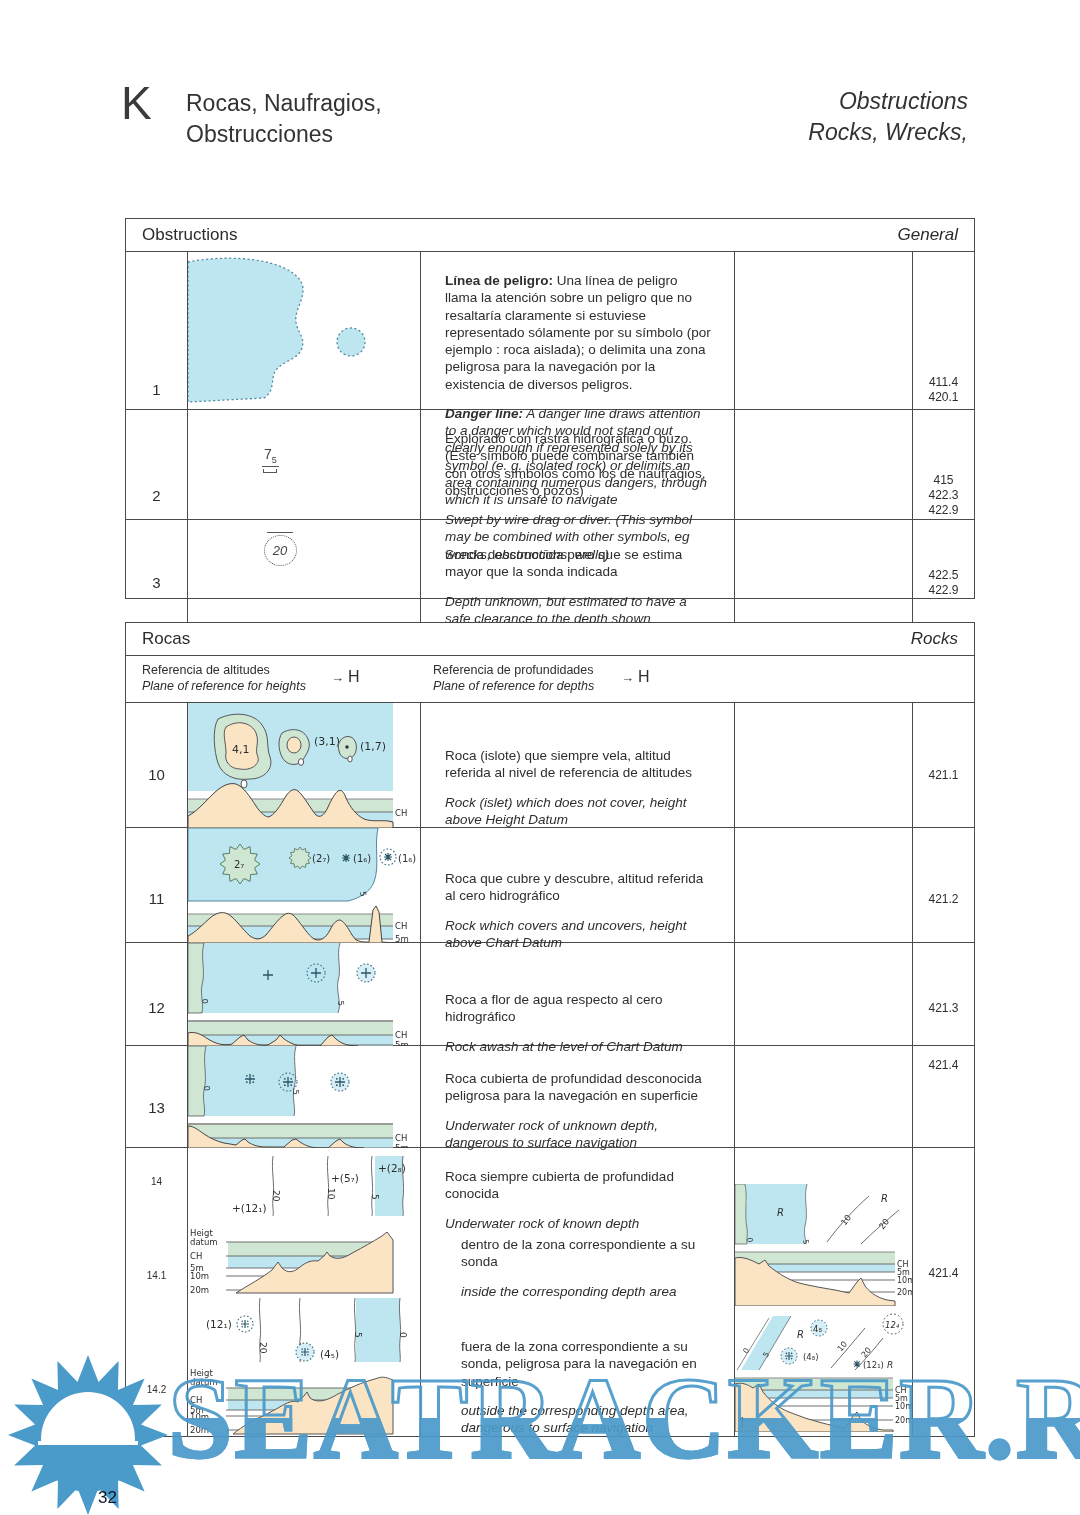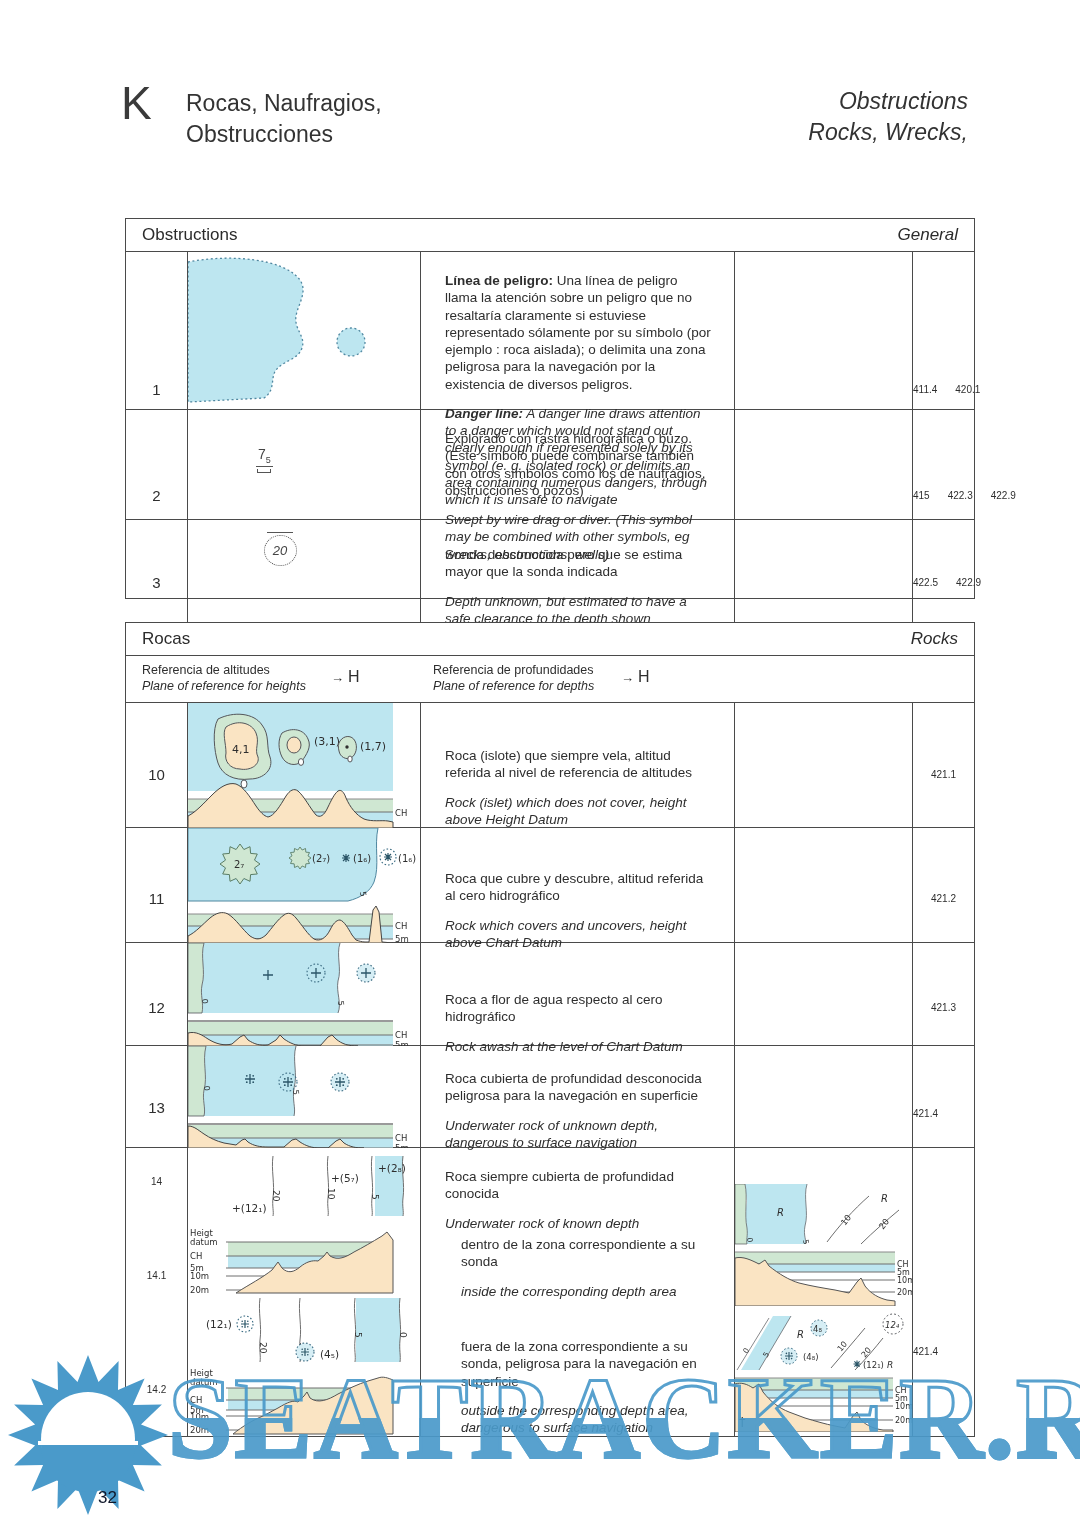--- a/index.html
+++ b/index.html
@@ -20,34 +20,34 @@
          padding:0 16px;border-bottom:1px solid #4a4a4a;font-size:17px;color:#2b2b2b}
   .thead .en{font-style:italic}
   .trow{display:grid;grid-template-columns:62px 233px 314px 178px 1fr;border-bottom:1px solid #4a4a4a}
   .trow:last-child{border-bottom:none}
   .cn{display:flex;align-items:center;justify-content:center;font-size:15px;
       border-right:1px solid #4a4a4a;position:relative}
   .csym{position:relative;border-right:1px solid #4a4a4a;overflow:hidden}
   .ctext{position:relative;border-right:1px solid #4a4a4a;
          padding:8px 10px 6px 12px;font-size:13.5px;line-height:1.28}
   .cx{position:relative;border-right:1px solid #4a4a4a;overflow:hidden}
-  .cref{display:flex;flex-direction:row;align-items:center;font-size:10px;
-        justify-content:center;gap:18px}
+  .cref{display:flex;flex-direction:column;align-items:center;font-size:12px;
+        justify-content:center;gap:1px}
   .cref.top{justify-content:flex-start;padding-top:12px}
   .ctext p{margin:12px}
   .it{font-style:italic}
   .b{font-weight:bold}
   
   .refrow{position:relative;height:47px;border-bottom:1px solid #4a4a4a;font-size:12.5px}
   .refrow .grp{position:absolute;top:6px;line-height:16px}
   .refrow .grp .l2{font-style:italic}
   .refrow .arr{position:absolute;top:12px;font-size:13px}
   .refrow .arr .hh{font-size:16px;margin-left:4px}
   
-  .sym2{position:absolute;left:68px;top:36px;font-size:14px;color:#444;text-align:left}
+  .sym2{position:absolute;left:74px;top:36px;font-size:14px;color:#444;text-align:left}
   .sym2 .n{border-bottom:1px solid #555;padding:0 2px 1px;display:inline-block}
   .sym2 sub{font-size:9px}
   .sym2 .bracket{width:14px;height:4px;border:1px solid #555;border-top:none;margin:2px auto 0}
   .sym3{position:absolute;left:70px;top:12px;width:44px;text-align:center}
   .sym3 .overbar{width:26px;border-top:1.5px solid #555;margin:0 auto 2px}
   .sym3 .dotcircle{width:33px;height:31px;margin:0 auto;border:1.6px dotted #555;border-radius:50%;
                    display:flex;align-items:center;justify-content:center;
                    font-style:italic;font-size:13px;color:#444}
   
   .blk-num{position:absolute;left:0;width:100%;text-align:center;font-size:10px}

